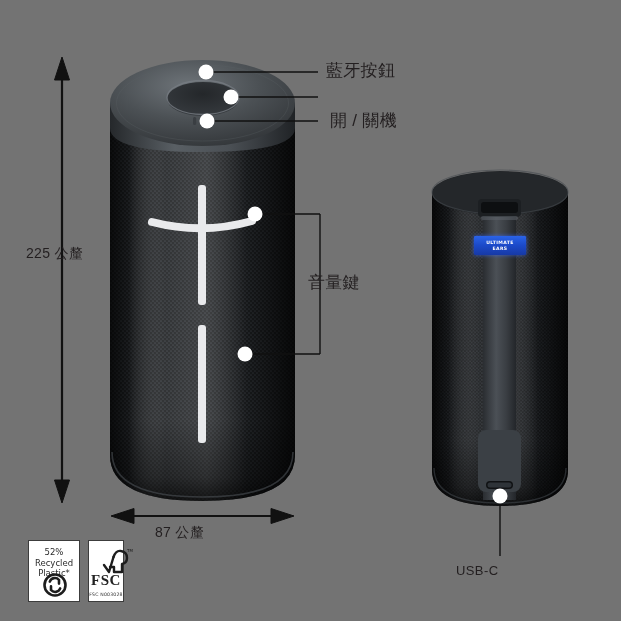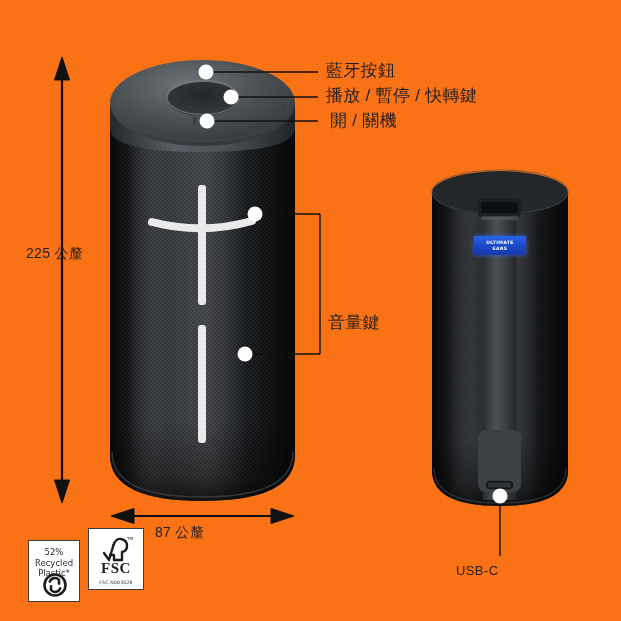--- a/index.html
+++ b/index.html
@@ -13,21 +13,21 @@
     position: relative;
     overflow: hidden;
     font-family: "Liberation Sans", "DejaVu Sans", sans-serif;
     color: #1a1a1a;
   }
   #stage {
     position: absolute;
     inset: 0;
     width: 621px;
     height: 621px;
-    background: #f97316;
+    background: #737373;
   }
 
   
   .callout-label {
     position: absolute;
     font-size: 17px;
     line-height: 1.15;
     color: #231f20;
     white-space: nowrap;
     letter-spacing: 0.3px;
@@ -276,44 +276,43 @@
       <circle cx="500" cy="496" r="7.5"></circle>
     </g>
   </svg>
 
   <div class="ue-badge" style="left:474px; top:236px; width:52px; height:19px;">
     <span>ULTIMATE</span>
     <span>EARS</span>
   </div>
 
   <div class="callout-label" style="left:326px; top:61px;">藍牙按鈕</div>
-  <div class="callout-label" style="left:326px; top:86px;">播放 / 暫停 / 快轉鍵</div>
   <div class="callout-label" style="left:330px; top:111px;">開 / 關機</div>
-  <div class="callout-label" style="left:328px; top:273px;margin-top:40px;">音量鍵</div>
+  <div class="callout-label" style="left:308px; top:273px;">音量鍵</div>
   <div class="usbc-label" style="left:456px; top:563px;">USB-C</div>
 
   <div class="dim-label" style="left:26px; top:245px;">225 公釐</div>
   <div class="dim-label" style="left:155px; top:524px;">87 公釐</div>
 
   <div class="badge-box" style="left:28px; top:540px; width:52px; height:62px;">
     <div class="badge-recycled-text">
       <div>52%</div>
       <div>Recycled</div>
       <div>Plastic*</div>
     </div>
     <svg width="52" height="24" style="position:absolute;left:0;bottom:4px;">
       <g transform="translate(26,12)">
         <circle cx="0" cy="0" r="10.5" fill="none" stroke="#1d1d1d" stroke-width="2.6"></circle>
         <path d="M-5.2,-3.4 A5.4,5.4 0 0 1 4.0,-5.0 L4.0,-1.4" fill="none" stroke="#1d1d1d" stroke-width="2.6" stroke-linecap="round"></path>
         <path d="M5.2,3.4 A5.4,5.4 0 0 1 -4.0,5.0 L-4.0,1.4" fill="none" stroke="#1d1d1d" stroke-width="2.6" stroke-linecap="round"></path>
       </g>
     </svg>
   </div>
 
-  <div class="badge-box" style="left:88px; top:528px; width:56px; height:62px;padding-left:24px;">
+  <div class="badge-box" style="left:88px; top:540px; width:36px; height:62px;padding-left:24px;">
     <svg width="52" height="36" style="position:absolute;left:0;top:3px;">
       <g transform="translate(26,19)">
 
         <path d="M-11,2 L-6,9 L-1.5,-6" fill="none" stroke="#1d1d1d" stroke-width="2.4" stroke-linecap="round" stroke-linejoin="round"></path>
         <path d="M-1.5,-6 Q1,-13 6,-12 Q12,-11 12,-5 Q12,0 7,1 L7,9 L-1,9 L-1,4 L-5,4" fill="none" stroke="#1d1d1d" stroke-width="2.4" stroke-linecap="round" stroke-linejoin="round"></path>
         <text x="12" y="-11" font-size="4" fill="#1d1d1d" font-family="DejaVu Sans, sans-serif">TM</text>
       </g>
     </svg>
     <div class="fsc-word">FSC</div>
     <div class="fsc-code">FSC  N003028</div>

